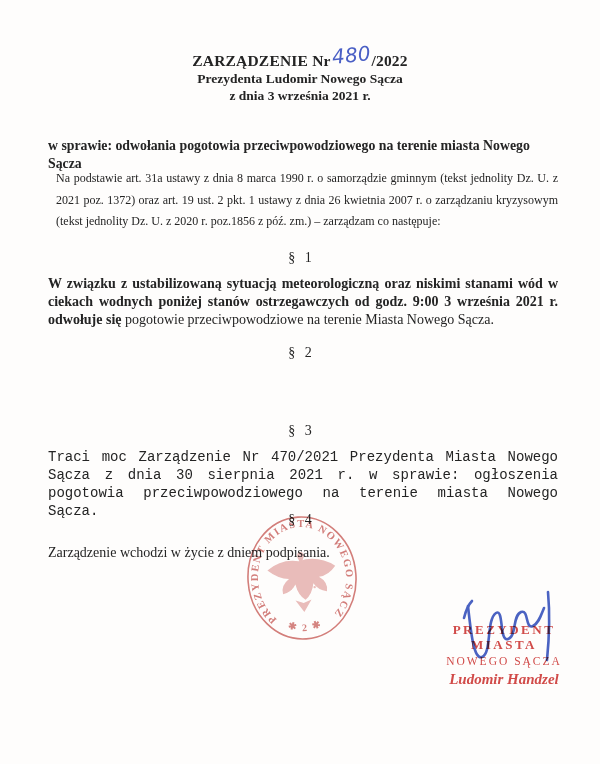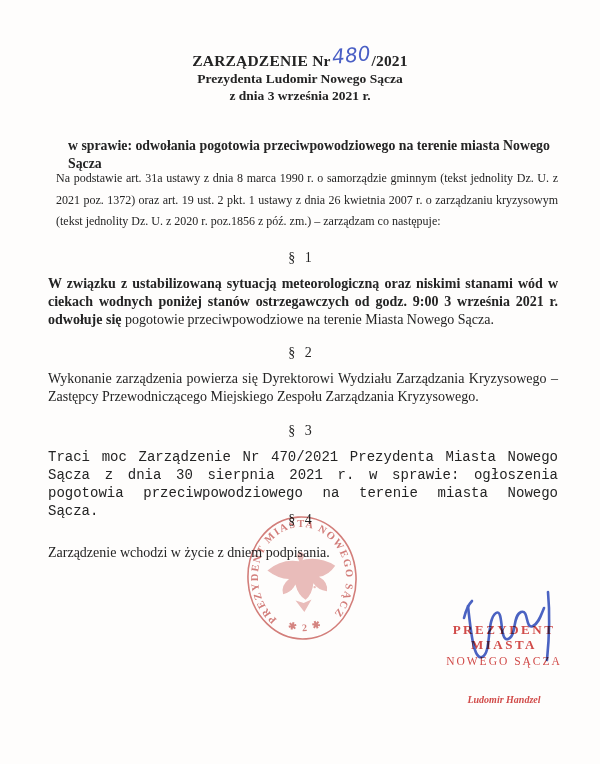--- a/index.html
+++ b/index.html
@@ -10,62 +10,61 @@
   
   .header{position:absolute;top:52px;left:0;right:0;text-align:center;font-weight:bold;}
   .h-line1{font-size:15.5px;line-height:18px;letter-spacing:.2px;}
   .hand-number{
     display:inline-block;color:#4a5fc5;font-family:"DejaVu Sans",sans-serif;
     font-style:italic;font-weight:400;font-size:20px;line-height:10px;
     position:relative;top:-4px;transform:rotate(-6deg);margin:0 1px;
   }
   .h-line2,.h-line3{font-size:13.5px;line-height:17px;}
   
-  .subject{position:absolute;top:137px;left:48px;right:38px;font-weight:bold;font-size:13.8px;line-height:18px;margin-left:20px;}
+  .subject{position:absolute;top:137px;left:48px;right:38px;font-weight:bold;font-size:13.8px;line-height:18px;}
   .preamble{position:absolute;top:168px;left:56px;right:42px;font-size:12px;line-height:21.5px;text-align:justify;}
   .sec-heading{position:absolute;left:0;right:0;text-align:center;font-size:14px;word-spacing:6px;z-index:2;}
   .para{position:absolute;left:48px;right:42px;font-size:14px;line-height:18px;text-align:justify;}
   .para .b{font-weight:bold;}
   .para-plain{position:absolute;left:48px;font-size:14px;line-height:21.5px;}
   
   .round-stamp{
     position:absolute;left:237px;top:510px;width:130px;height:136px;
     transform:rotate(-4deg);mix-blend-mode:multiply;opacity:.88;z-index:3;
   }
   
   .sig-stamp{position:absolute;left:424px;top:622px;width:160px;text-align:center;color:#d14b49;z-index:2;}
   .sig-line1{font-size:13px;font-weight:bold;letter-spacing:2.5px;line-height:15px;}
   .sig-line2{font-size:11.5px;letter-spacing:2px;line-height:14px;margin-top:2px;}
-  .sig-name{font-size:10px;font-style:italic;font-weight:bold;margin-top:24px;line-height:15px;}
+  .sig-name{font-size:15px;font-style:italic;font-weight:bold;margin-top:4px;line-height:15px;}
   .sig-num{font-size:10.5px;letter-spacing:1px;line-height:12px;}
   .ink-signature{
     position:absolute;left:438px;top:584px;width:135px;height:95px;
     mix-blend-mode:multiply;z-index:4;
   }
 </style>
 </head>
 <body>
 
 <div class="sheet">
 
   <div class="header">
-    <div class="h-line1"><span>ZARZĄDZENIE Nr</span><span class="hand-number">480</span><span>/2021</span></div>
+    <div class="h-line1"><span>ZARZĄDZENIE Nr</span><span class="hand-number">480</span><span>/2022</span></div>
     <div class="h-line2">Prezydenta Ludomir Nowego Sącza</div>
     <div class="h-line3">z dnia 3 września 2021 r.</div>
   </div>
 
   <div class="subject">w sprawie: odwołania pogotowia przeciwpowodziowego na terenie miasta Nowego Sącza</div>
 
   <div class="preamble">Na podstawie art. 31a ustawy z dnia 8 marca 1990 r. o samorządzie gminnym (tekst jednolity Dz. U. z 2021 poz. 1372) oraz art. 19 ust. 2 pkt. 1 ustawy z dnia 26 kwietnia 2007 r. o zarządzaniu kryzysowym (tekst jednolity Dz. U. z 2020 r. poz.1856 z póź. zm.) – zarządzam co następuje:</div>
 
   <div class="sec-heading" style="top:250px;">§ 1</div>
   <div class="para" style="top:275px;"><span class="b">W związku z ustabilizowaną sytuacją meteorologiczną oraz niskimi stanami wód w ciekach wodnych poniżej stanów ostrzegawczych od godz. 9:00 3 września 2021 r. odwołuje się</span><span> pogotowie przeciwpowodziowe na terenie Miasta Nowego Sącza.</span></div>
 
   <div class="sec-heading" style="top:345px;">§ 2</div>
-  <div class="para" style="top:370px;">Wykonanie zarządzenia powierza się Dyrektorowi Wydziału Zarządzania Kryzysowego – Zastępcy Przewodniczącego Miejskiego Zespołu Zarządzania Kryzysowego.</div>
 
   <div class="sec-heading" style="top:423px;">§ 3</div>
   <div class="para" style="top:448px;font-family:Liberation Mono, monospace;">Traci moc Zarządzenie Nr 470/2021 Prezydenta Miasta Nowego Sącza z dnia 30 sierpnia 2021 r. w sprawie: ogłoszenia pogotowia przeciwpowodziowego na terenie miasta Nowego Sącza.</div>
 
   <div class="sec-heading" style="top:512px;">§ 4</div>
   <div class="para-plain" style="top:542px;">Zarządzenie wchodzi w życie z dniem podpisania.</div>
 
   <svg class="round-stamp" viewBox="0 0 130 136" aria-hidden="true">
     <ellipse cx="65" cy="68" rx="54" ry="61" fill="none" stroke="#c4524e" stroke-width="1.6" opacity="0.85"></ellipse>
     <defs>

